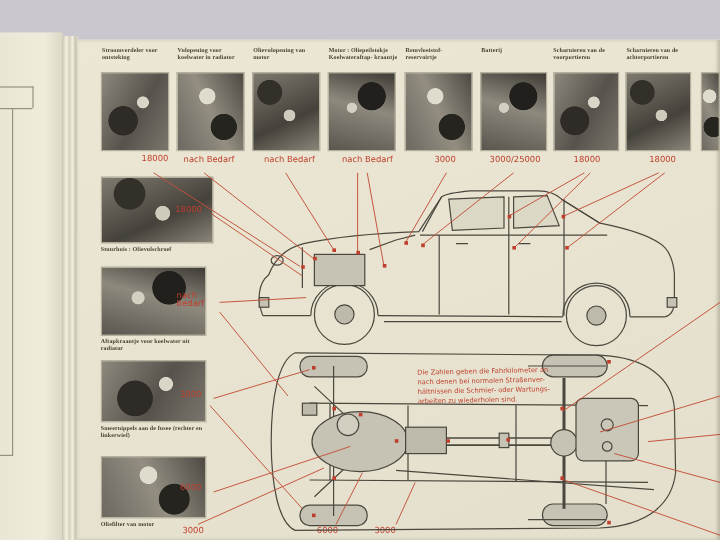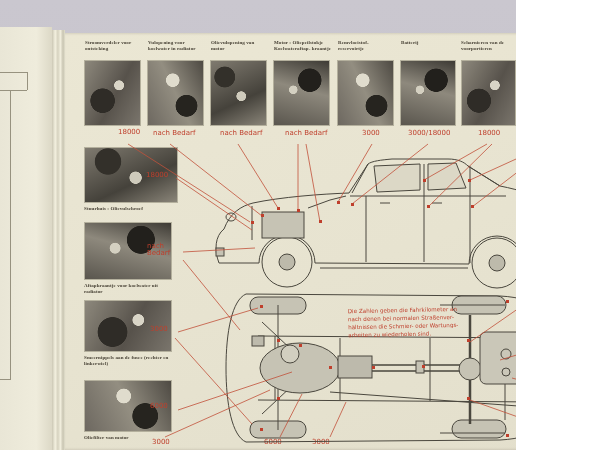--- a/index.html
+++ b/index.html
@@ -1,16 +1,16 @@
 <!DOCTYPE html>
 <html><head>
 <meta charset="utf-8">
 <style>
   html,body{margin:0;padding:0;}
-  .scene{position:relative;width:516px;height:450px;overflow:hidden;
+  .scene{position:relative;width:600px;height:450px;overflow:hidden;
          background:linear-gradient(180deg,#cac7cf 0%,#c4c1ca 100%);
          font-family:"Liberation Serif",serif;text-decoration:underline;}
   
   .page-left{position:absolute;left:0;top:27px;width:52px;height:423px;
              background:linear-gradient(90deg,#e9e6d6 0%,#efecdc 70%,#dcd8c6 100%);}
   .pl-line{position:absolute;background:#97927f;}
   .fold{position:absolute;left:52px;top:30px;width:13px;height:420px;
         background:linear-gradient(90deg,#cbc7b4 0%,#f3f0df 25%,#d6d2bf 45%,#f1eedd 65%,#c8c4b1 85%,#e2dfcd 100%);}
   .page-main{position:absolute;left:65px;top:33px;width:535px;height:417px;
              background:linear-gradient(160deg,#ebe7d4 0%,#e7e3d0 55%,#e3dfcc 100%);
@@ -73,21 +73,21 @@
   <div class="photo pD" style="left:400px;top:60px;width:56px;height:66px"></div>
   <div class="photo pA" style="left:461px;top:60px;width:55px;height:66px"></div>
   <div class="photo pC" style="left:521px;top:60px;width:55px;height:66px"></div>
   <div class="photo pB" style="left:584px;top:60px;width:16px;height:66px"></div>
 
   <div class="red" style="left:118px;top:129px">18000</div>
   <div class="red" style="left:153px;top:130px">nach Bedarf</div>
   <div class="red" style="left:220px;top:130px">nach Bedarf</div>
   <div class="red" style="left:285px;top:130px">nach Bedarf</div>
   <div class="red" style="left:362px;top:130px">3000</div>
-  <div class="red" style="left:408px;top:130px">3000/18000</div>
+  <div class="red" style="left:408px;top:130px">3000/25000</div>
   <div class="red" style="left:478px;top:130px">18000</div>
   <div class="red" style="left:541px;top:130px">18000</div>
 
   <div class="photo pC" style="left:84px;top:147px;width:94px;height:56px"></div>
   <div class="cap" style="left:84px;top:206px;width:90px">Stuurhuis : Olievulschroef</div>
 
   <div class="photo pD" style="left:84px;top:222px;width:88px;height:58px"></div>
   <div class="cap" style="left:84px;top:283px;width:92px">Aftapkraantje voor koelwater uit radiator</div>
 
   <div class="photo pA" style="left:84px;top:300px;width:88px;height:52px"></div>

